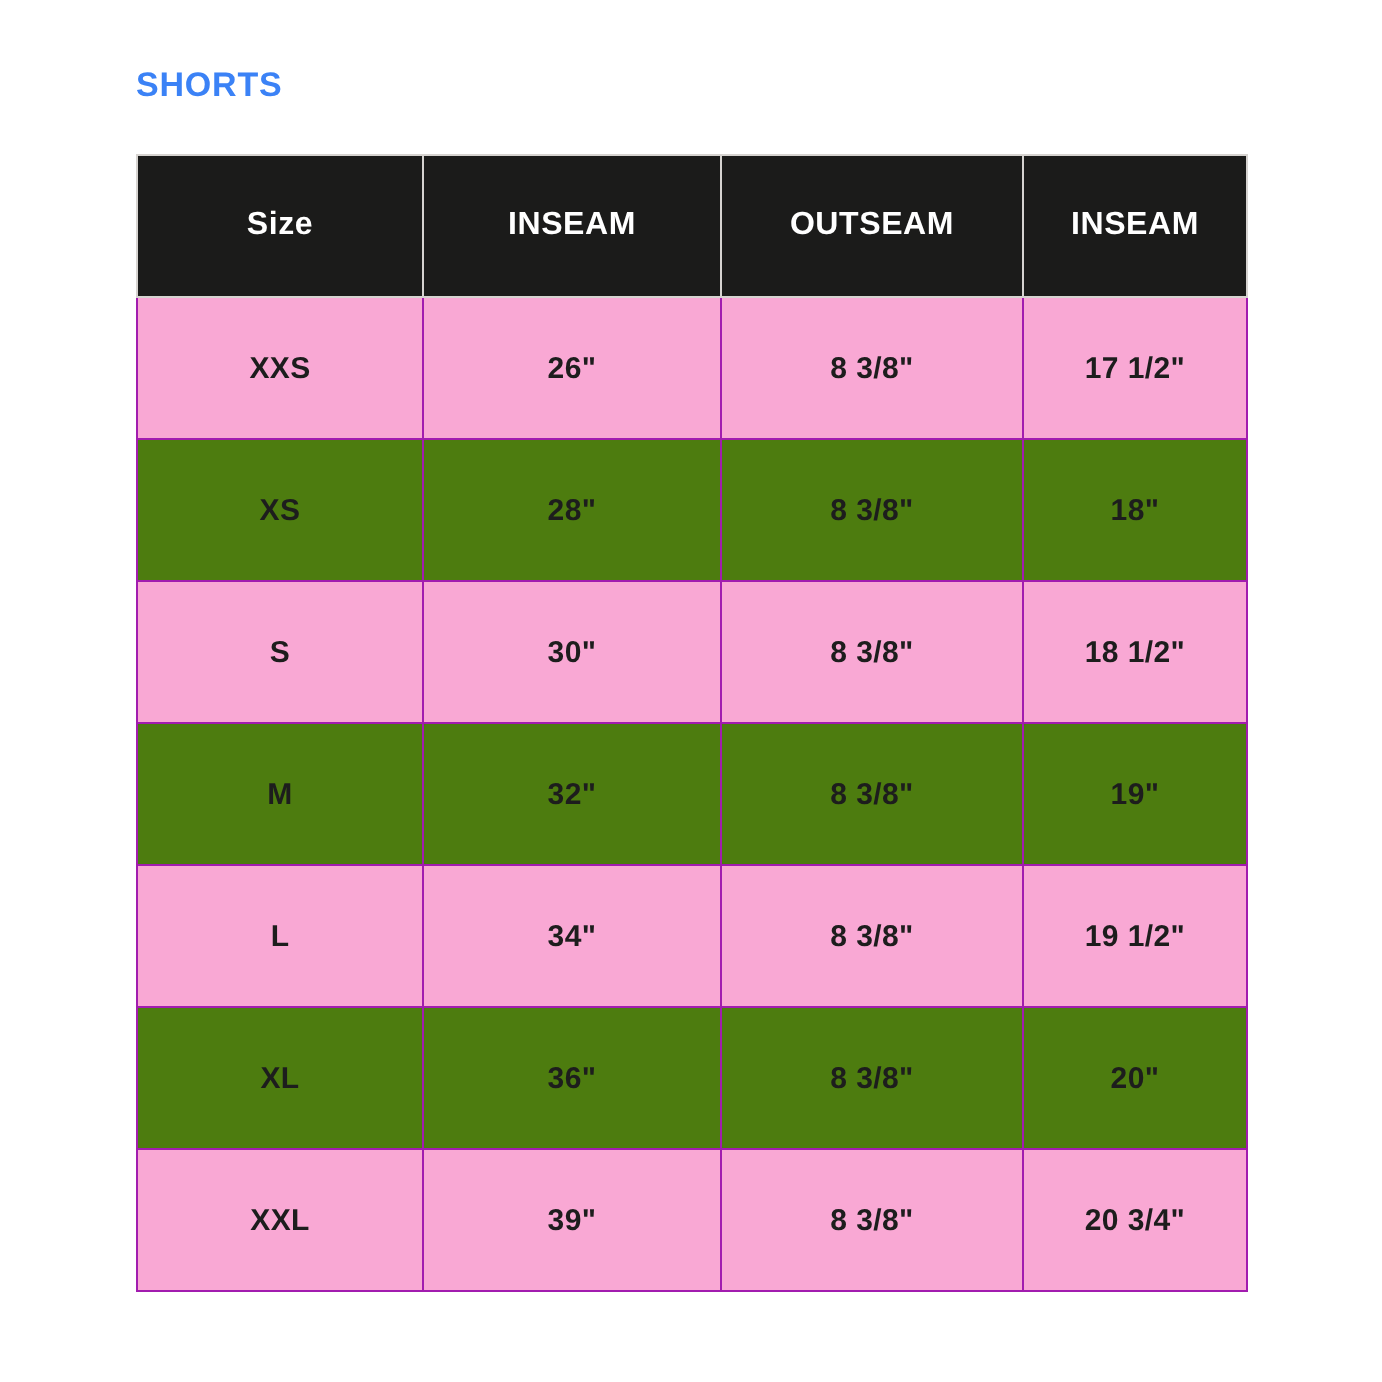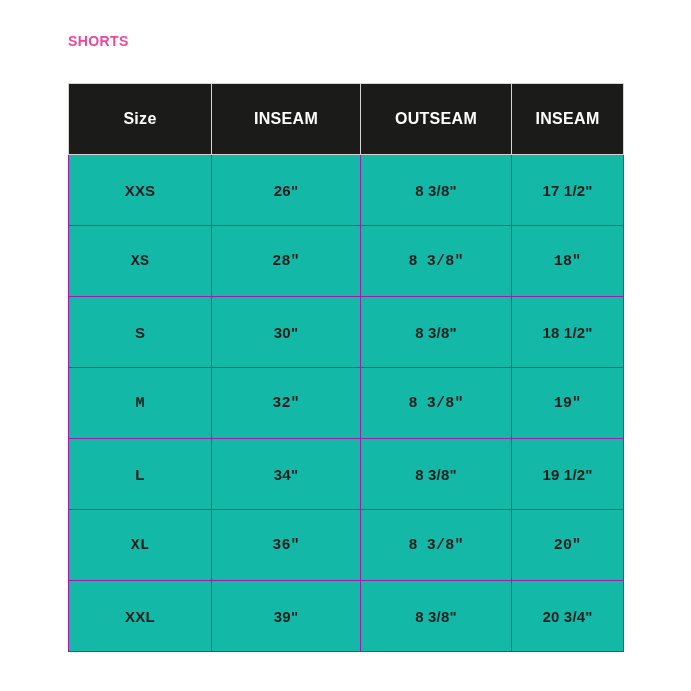--- a/index.html
+++ b/index.html
@@ -11,26 +11,26 @@
     color: #1d1d1d;
   }
   .page {
     width: 691px;
     height: 691px;
     padding: 33px 68px 0 68px;
     background: #ffffff;
     overflow: hidden;
   }
   .chart-title {
-    font-size: 14px;
+    font-size: 17px;
     font-weight: 800;
     letter-spacing: 0.4px;
-    color: #ec4899;
+    color: #3b82f6;
     text-transform: uppercase;
-    margin-bottom: 34px;
+    margin-bottom: 24px;
   }
   table.size-chart {
     border-collapse: collapse;
     width: 555px;
     table-layout: fixed;
   }
   table.size-chart col.c0 { width: 143px; }
   table.size-chart col.c1 { width: 149px; }
   table.size-chart col.c2 { width: 151px; }
   table.size-chart col.c3 { width: 112px; }
@@ -47,25 +47,24 @@
     font-weight: 700;
     letter-spacing: 0.3px;
     border-color: #d6d3d0;
   }
   table.size-chart td {
     height: 71px;
     font-size: 15px;
     font-weight: 700;
     letter-spacing: 0.2px;
     color: #1d1d1d;
-    background: #14b8a6;
+    background: #f9a8d4;
   }
   table.size-chart tbody tr.striped td {
-    background: #14b8a6;
-    font-family: Liberation Mono, monospace;
+    background: #4d7c0f;
   }
 </style>
 </head>
 <body>
 
 <div class="page">
   <div class="chart-title">SHORTS</div>
 
   <table class="size-chart">
     <colgroup>

